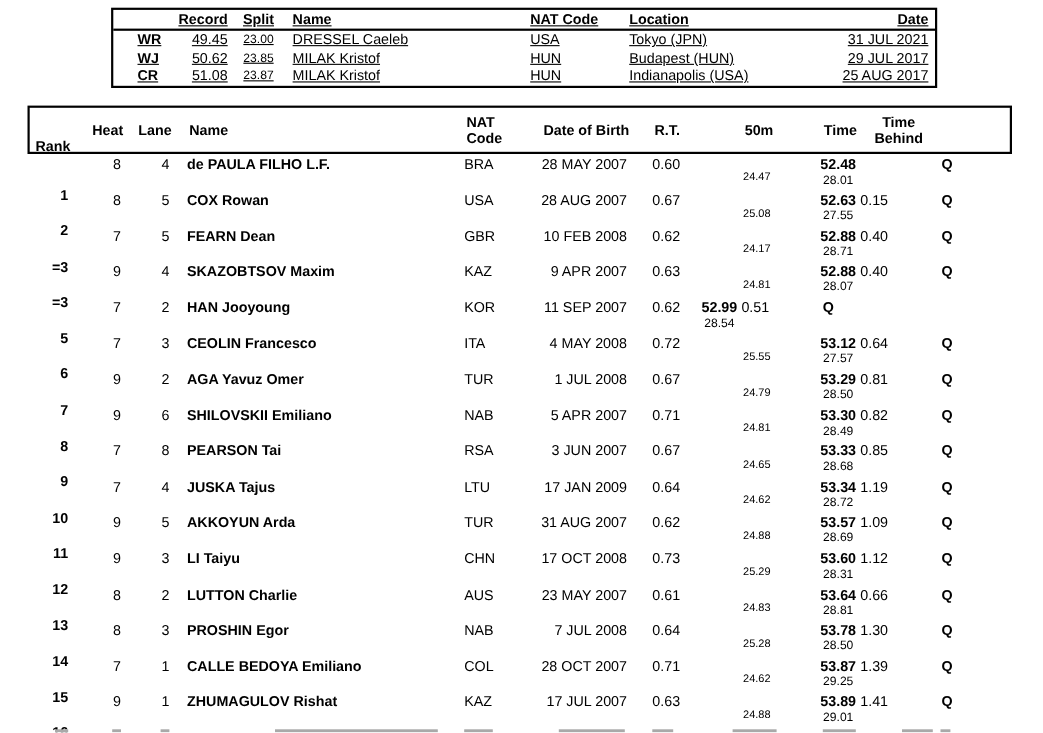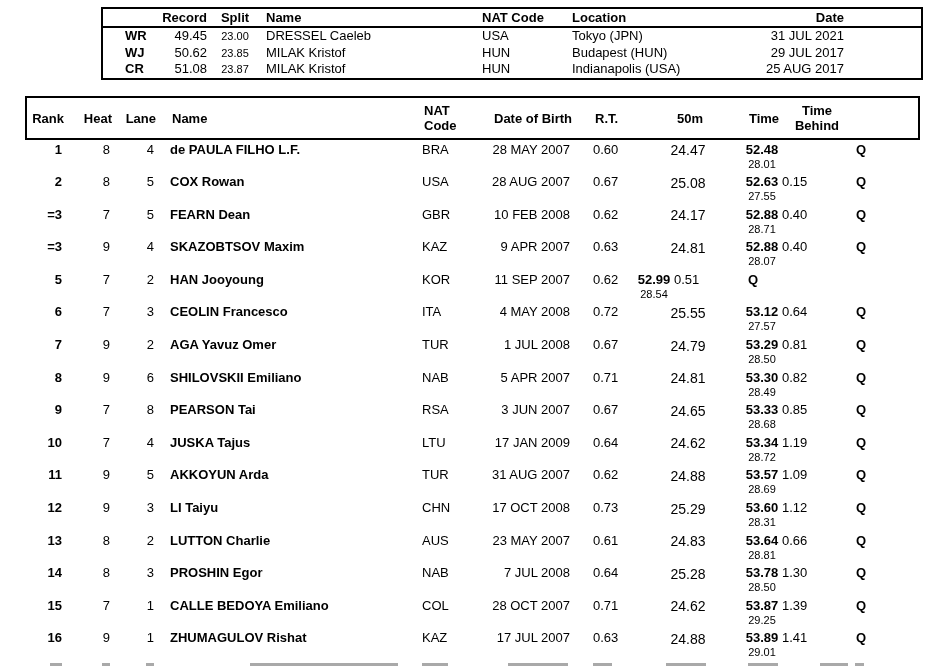--- a/index.html
+++ b/index.html
@@ -8,23 +8,24 @@
     background: #ffffff;
     overflow: hidden;
     font-family: "Liberation Sans", sans-serif;
     color: #000;
     position: relative;
   }
   
   .records-table {
     position: absolute;
     left: 101px; top: 7px;
-    width: 822px; height: 73px;
+    width: 751px; height: 73px;
     border: 2px solid #000;
     font-size: 13px;
+    text-decoration: underline;
   }
   .rec-row { display: flex; align-items: center; height: 16.6px; line-height: 16px; }
   .rec-header { height: 19px; border-bottom: 2px solid #000; font-weight: bold; }
   .r-type   { width: 50px;  padding-left: 22px; font-weight: bold; }
   .r-record { width: 54px;  text-align: right; }
   .r-split  { width: 56px;  text-align: center; }
   .rec-row:not(.rec-header) .r-split { font-size: 11px; }
   .r-name   { width: 217px; padding-left: 3px; }
   .r-nat    { width: 88px;  padding-left: 2px; }
   .r-loc    { width: 132px; padding-left: 4px; }
@@ -42,39 +43,39 @@
     line-height: 15px;
   }
   .results-rows {
     position: absolute;
     left: 25px; top: 140px;
     width: 895px; height: 526px;
     overflow: hidden;
   }
   .result-row { display: flex; height: 32.6px; font-size: 13px; }
   .cell { flex: none; }
-  .c-rank   { width: 37px;  text-align: right; font-weight: bold; }
+  .c-rank   { width: 37px;  text-align: right; font-weight: bold; margin-top: 28px; }
   .c-heat   { width: 48px;  text-align: right; }
   .c-lane   { width: 44px;  text-align: right; }
   .c-name   { width: 266px; padding-left: 16px; font-weight: bold; }
   .c-nat    { width: 65px;  padding-left: 2px; }
   .c-dob    { width: 85px;  text-align: right; }
   .c-rt     { width: 64px;  padding-left: 23px; }
   .c-50     { width: 108px; text-align: center; }
   .c-time   { width: 40px;  text-align: center; font-weight: bold; }
   .c-behind { width: 66px;  text-align: left; }
   .c-q      { width: 26px;  text-align: center; font-weight: bold; }
 
   .results-header .c-rank, .results-header .c-heat, .results-header .c-lane { font-weight: bold; }
   .results-header .c-name, .results-header .c-time { font-weight: bold; }
   .results-header .c-behind { text-align: center; }
   .two-line span { display: block; }
 
   .result-row .cell { padding-top: 1.5px; line-height: 16px; }
-  .result-row .c-50 { font-size: 14px; padding-top: 2px; }
+  .result-row .c-50 { font-size: 10px; padding-top: 14px; }
   .time-main { display: block; line-height: 16px; }
   .time-split { display: block; font-size: 11px; font-weight: normal; line-height: 12px; }
 
   
   .cutoff-row { position: absolute; top: 523px; left: 0; width: 895px; height: 3px; }
   .smudge { position: absolute; top: 0; height: 2.5px; background: #a9a9a9; }
 </style>
 </head>
 <body>
 

